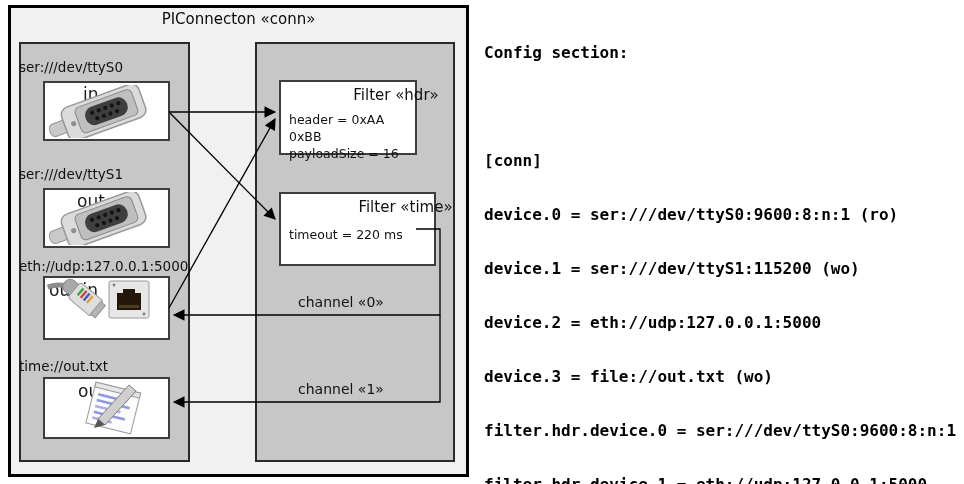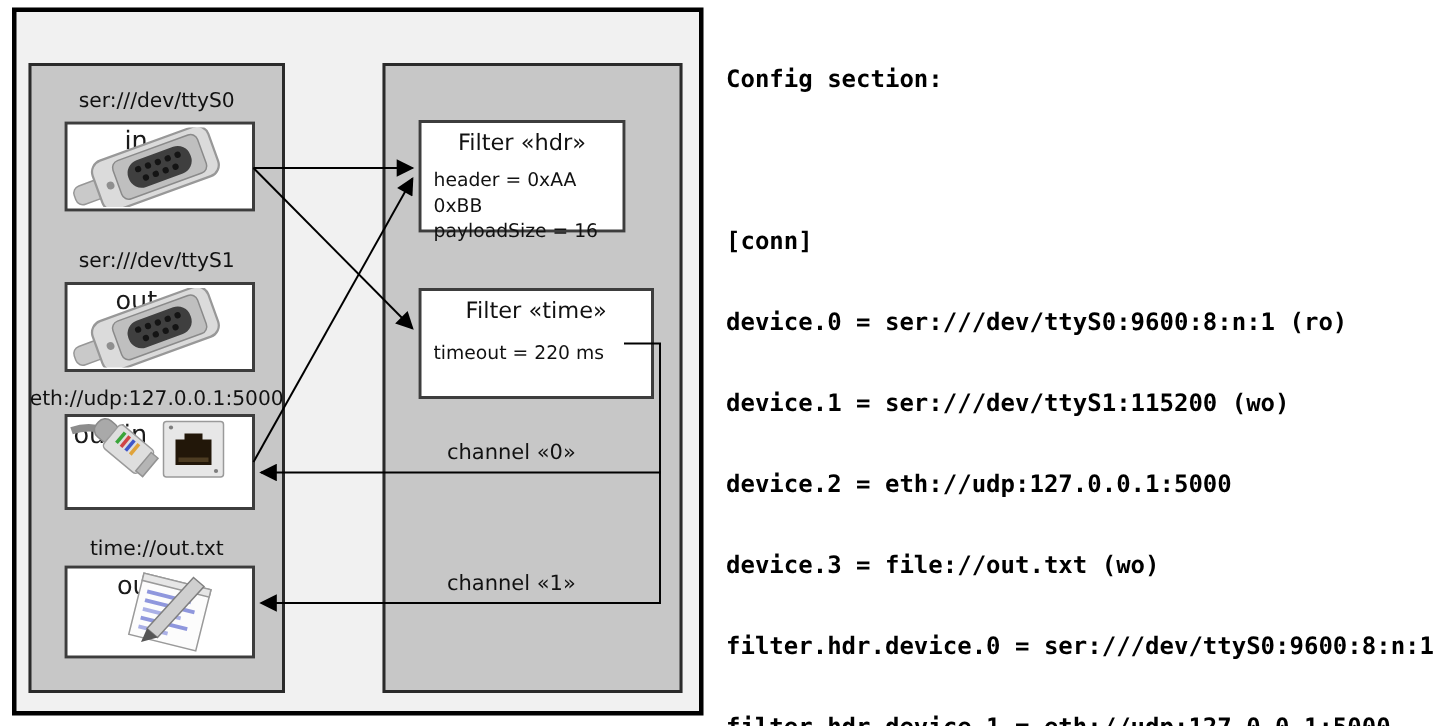--- a/index.html
+++ b/index.html
@@ -5,41 +5,42 @@
   html,body{margin:0;padding:0;background:#fff;}
   .stage{position:relative;width:964px;height:484px;background:#fff;overflow:hidden;
          font-family:"DejaVu Sans","Liberation Sans",sans-serif;color:#111;}
   .abs{position:absolute;}
   .outer-box{left:8px;top:5px;width:455px;height:466px;background:#f1f1f1;border:3px solid #000;}
   .diagram-title{left:8px;top:10px;width:461px;text-align:center;font-size:15px;color:#0a0a0a;}
   .panel{background:#c7c7c7;border:2px solid #2a2a2a;box-sizing:border-box;}
   .devices-panel{left:19px;top:42px;width:171px;height:420px;}
   .filters-panel{left:255px;top:42px;width:200px;height:420px;}
   .panel-title{left:255px;top:46px;width:200px;text-align:center;font-size:15px;margin-top:48px;}
-  .dev-label{left:19px;width:171px;text-align:center;font-size:13.5px;}
+  .dev-label{left:19px;width:171px;font-size:13.5px;}
   .white-box{background:#fff;border:2px solid #3d3d3d;box-sizing:border-box;padding-left:20px;}
   .dir-label{font-size:17px;color:#1a1a1a;}
   .filter-box{background:#fff;border:2px solid #3d3d3d;box-sizing:border-box;}
-  .filter-title{position:absolute;left:0;top:4px;width:100%;text-align:center;font-size:15px;}
+  .filter-title{position:absolute;left:0;top:4px;width:100%;text-align:center;font-size:15px;padding-left:48px;}
   .filter-params{position:absolute;left:8px;top:29px;font-size:12.5px;line-height:17px;}
   .channel-label{width:122px;font-size:14px;}
   .wires{position:absolute;left:0;top:0;pointer-events:none;}
   .config{left:484px;top:8px;width:478px;color:#000;
           font-family:"DejaVu Sans Mono","Liberation Mono",monospace;
           font-weight:bold;font-size:16px;line-height:18px;white-space:pre;}
   .config-lines{margin-top:18px;}
   .cfg-line{height:18px;}
   .icon-svg{position:absolute;}
 </style>
 </head>
 <body>
 
 <div class="stage">
 
   <div class="abs outer-box"></div>
+  <div class="abs diagram-title">PIConnecton «conn»</div>
 
   <div class="abs panel devices-panel"></div>
   <div class="abs panel filters-panel"></div>
   <div class="abs panel-title">filters</div>
 
   <div class="abs dev-label" style="top:59px">ser:///dev/ttyS0</div>
   <div class="abs white-box" style="left:43px;top:81px;width:127px;height:60px">
     <div class="abs dir-label" style="left:38px;top:1px">in</div>
     <svg class="icon-svg" style="left:0;top:2px" width="122" height="53" viewBox="0 0 122 53">
       <g transform="rotate(-20 61 28)">

